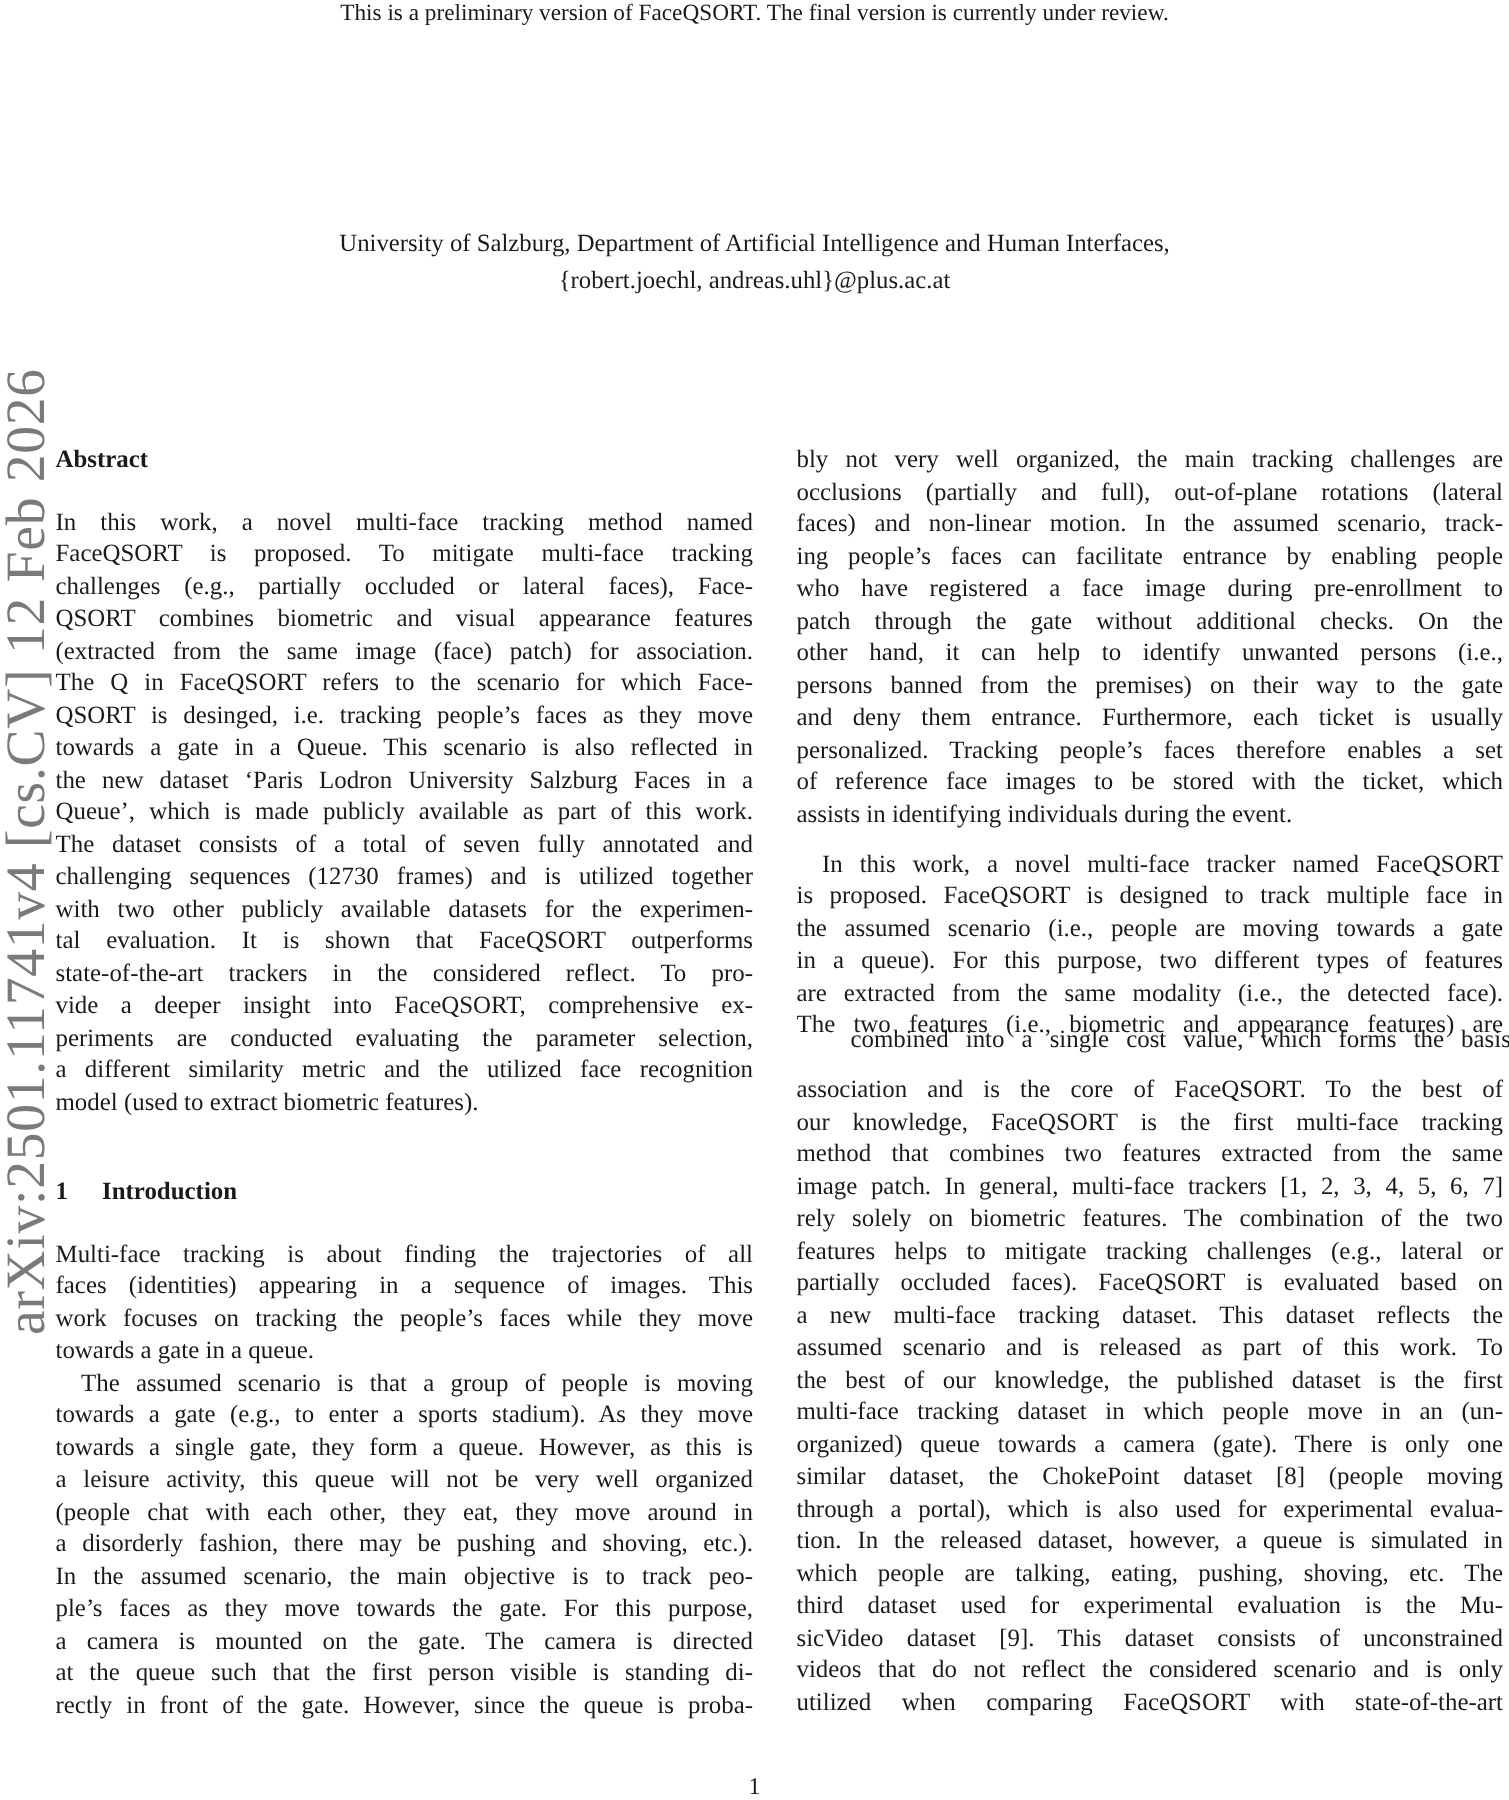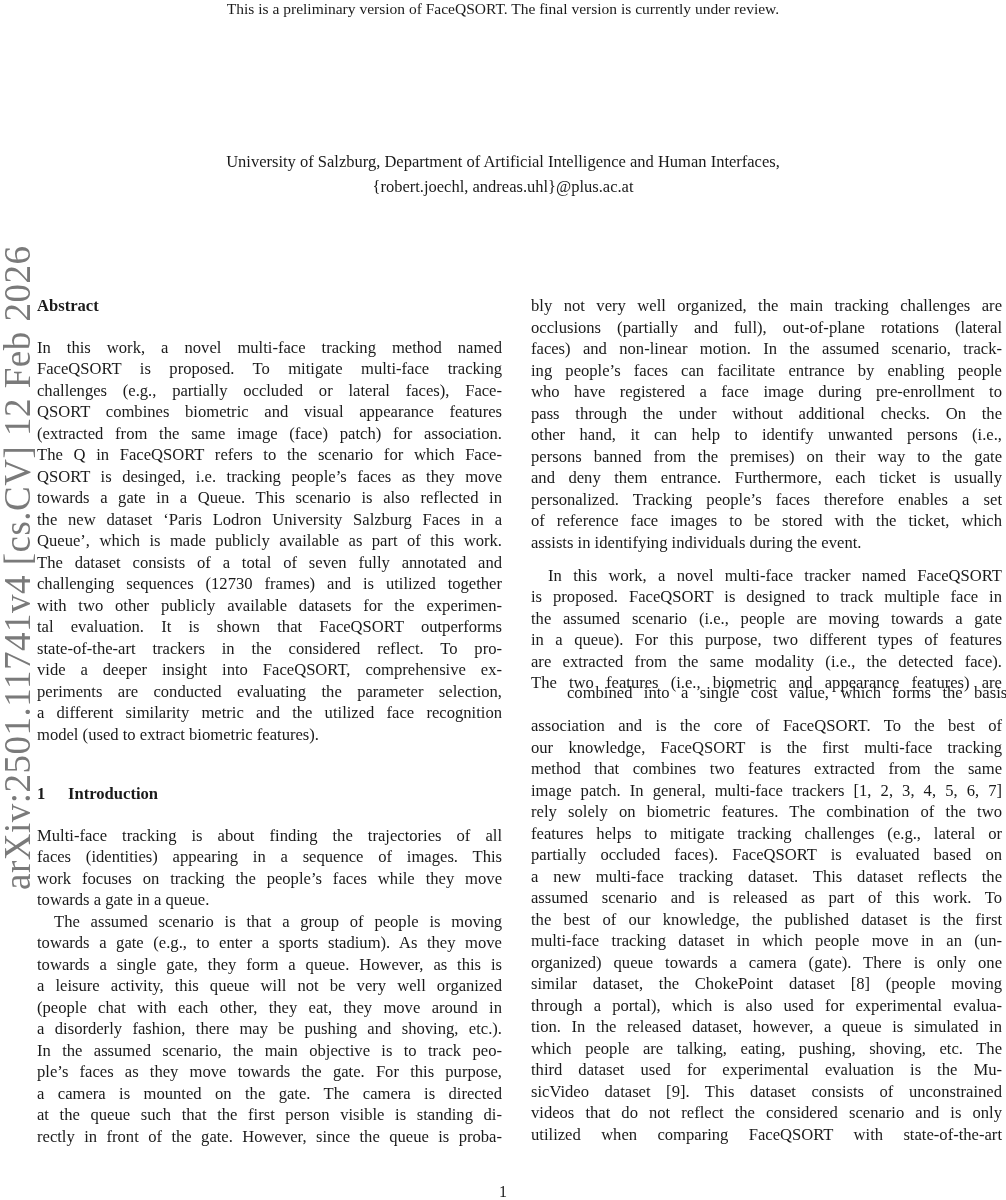--- a/index.html
+++ b/index.html
@@ -167,21 +167,21 @@
   </div>
 </div>
 
 <div class="col col-right">
   <div>
     <div class="line just" style="top:295px;">bly not very well organized, the main tracking challenges are</div>
     <div class="line just" style="top:317px;">occlusions (partially and full), out-of-plane rotations (lateral</div>
     <div class="line just" style="top:338px;">faces) and non-linear motion. In the assumed scenario, track-</div>
     <div class="line just" style="top:360px;">ing people’s faces can facilitate entrance by enabling people</div>
     <div class="line just" style="top:381px;">who have registered a face image during pre-enrollment to</div>
-    <div class="line just" style="top:403px;">pass through the under without additional checks.  On the</div>
+    <div class="line just" style="top:403px;">patch through the gate without additional checks.  On the</div>
     <div class="line just" style="top:424px;">other hand, it can help to identify unwanted persons (i.e.,</div>
     <div class="line just" style="top:446px;">persons banned from the premises) on their way to the gate</div>
     <div class="line just" style="top:467px;">and deny them entrance. Furthermore, each ticket is usually</div>
     <div class="line just" style="top:489px;">personalized. Tracking people’s faces therefore enables a set</div>
     <div class="line just" style="top:510px;">of reference face images to be stored with the ticket, which</div>
     <div class="line" style="top:532px;">assists in identifying individuals during the event.</div>
   </div>
 
   <div>
     <div class="line just indent" style="top:565px;">In this work, a novel multi-face tracker named FaceQSORT</div>

